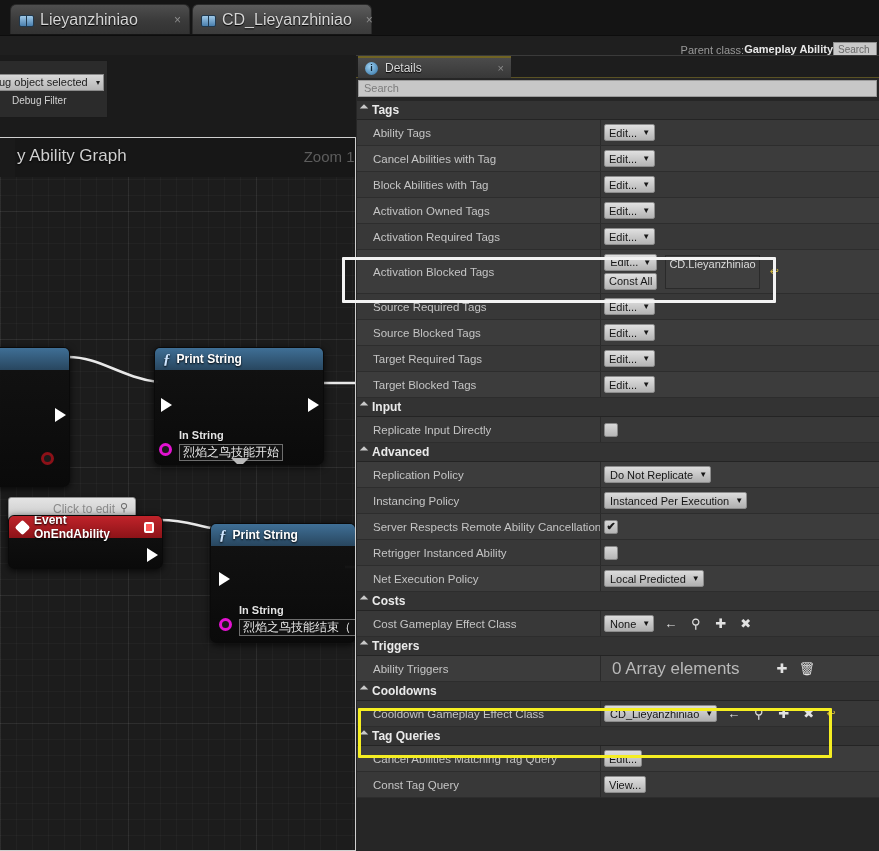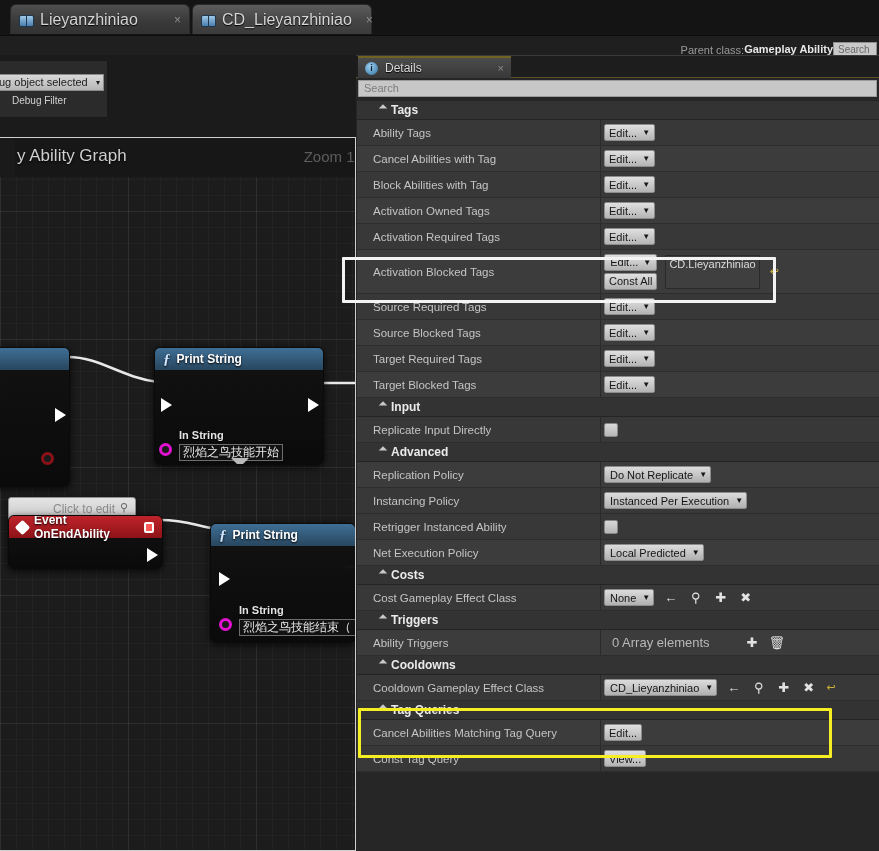--- a/index.html
+++ b/index.html
@@ -208,21 +208,21 @@
   .d-search {
     position: absolute; left: 2px; top: 24px; width: 519px; height: 17px;
     background: #c7c7c7; border: 1px solid #9b9b9b;
     color: #7c7c7c; font-size: 11px; line-height: 15px; padding-left: 5px;
   }
 
   .props { position: absolute; left: 1px; top: 45px; width: 522px; bottom: 0; }
 
   .sec-hdr {
     height: 19px; background: #333333; border-bottom: 1px solid #242424;
-    display: flex; align-items: center; padding-left: 23px;
+    display: flex; align-items: center; padding-left: 4px;
     color: #eaeaea; font-size: 12px; font-weight: bold;
   }
   .sec-hdr .tri {
     width: 0; height: 0; margin-right: 5px;
     border-left: 6px solid #c9c9c9; border-bottom: 6px solid transparent;
     transform: rotate(45deg) translate(-1px,-1px);
   }
   .row {
     position: relative; display: flex; align-items: center;
     height: 26px; border-bottom: 1px solid #2d2d2d;
@@ -262,21 +262,21 @@
     color: #1a1a1a; font-size: 11px; font-weight: bold;
   }
   .ico-btn {
     width: 17px; height: 17px; color: #e2e2e2; font-size: 13px;
     display: inline-flex; align-items: center; justify-content: center;
   }
   .revert {
     width: 12px; height: 12px; color: #c8b03a; font-size: 11px;
     display: inline-flex; align-items: center; justify-content: center;
   }
-  .arr-cnt { color: #b9b9b9; font-size: 13px; padding-left: 8px; }
+  .arr-cnt { color: #b9b9b9; font-size: 17px; padding-left: 8px; }
   .tag-box {
     width: 95px; height: 34px; background: #3f3f3f;
     border: 1px solid #2a2a2a;
     color: #dcdcdc; font-size: 11px; padding: 2px 3px; overflow: hidden;
   }
   .stacked { display: flex; flex-direction: column; gap: 2px; }
 
   
   .hl-white {
     position: absolute; border: 3px solid #f3f3f3; pointer-events: none;
@@ -533,20 +533,26 @@
         </div>
         <div class="row">
           <div class="lbl">Instancing Policy</div>
           <div class="val">
             <div class="combo">
               <span>Instanced Per Execution</span>
               <span class="cv">▼</span>
             </div>
           </div>
         </div>
+        <div class="row alt">
+          <div class="lbl">Server Respects Remote Ability Cancellation</div>
+          <div class="val">
+            <div class="chk">✔</div>
+          </div>
+        </div>
         <div class="row">
           <div class="lbl">Retrigger Instanced Ability</div>
           <div class="val">
             <div class="chk"></div>
           </div>
         </div>
         <div class="row alt">
           <div class="lbl">Net Execution Policy</div>
           <div class="val">
             <div class="combo">

